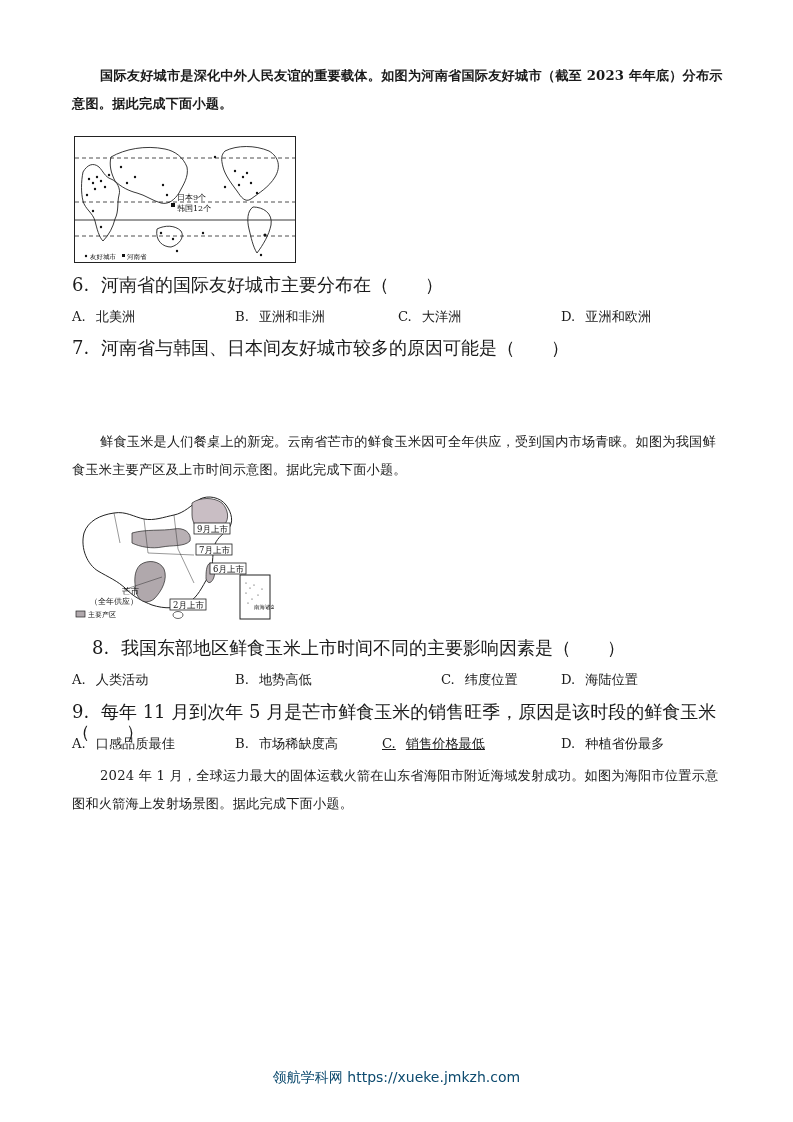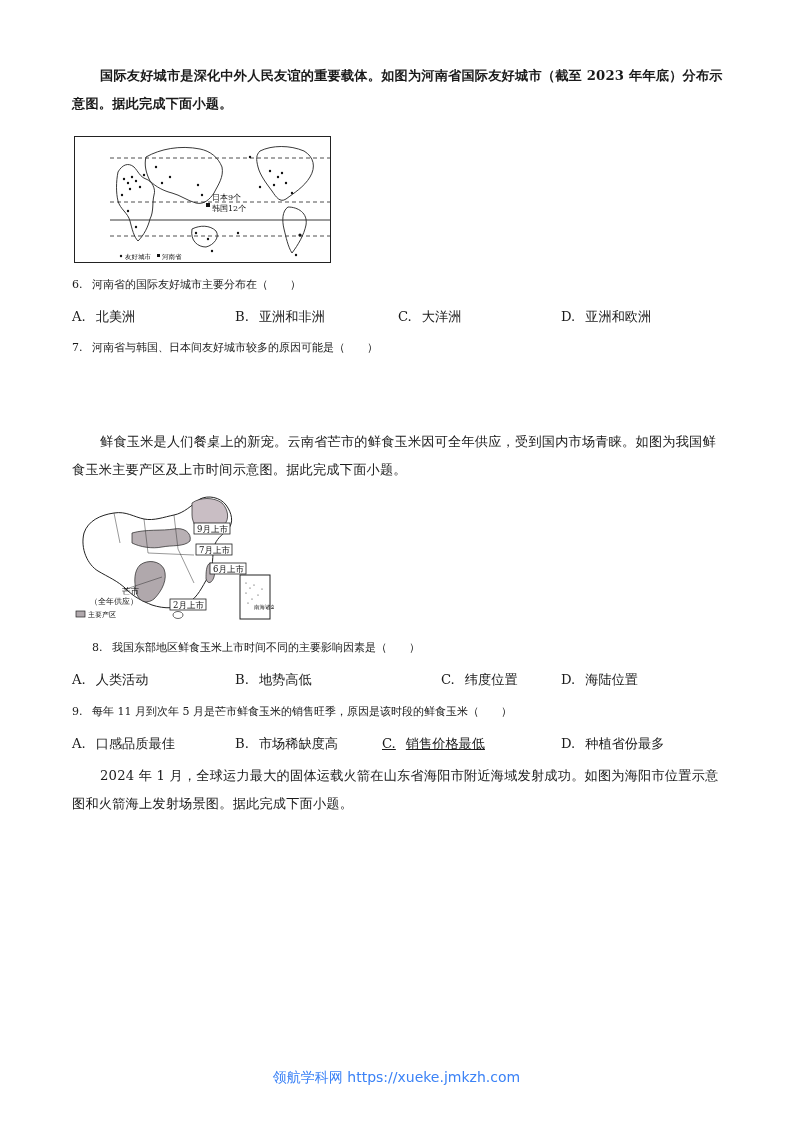--- a/index.html
+++ b/index.html
@@ -9,43 +9,43 @@
     color: #1a1a1a;
   }
   .page { position: absolute; left: 0; top: 0; width: 793px; height: 1122px; }
   .para {
     position: absolute; left: 72px; width: 656px;
     font-size: 13.2px; line-height: 28px; letter-spacing: 0.2px;
     text-indent: 28px; margin: 0;
   }
   .q-stem {
     position: absolute; left: 72px; width: 656px;
-    font-size: 11px; line-height: 20px; margin: 0;
+    font-size: 18px; line-height: 20px; margin: 0;
   }
   .opt-row { position: absolute; left: 72px; width: 656px; height: 20px; font-size: 13.2px; line-height: 20px; }
   .opt { position: absolute; top: 0; white-space: nowrap; }
   .opt .letter { margin-right: 10px; }
   .figure {
     position: absolute; border: 1.5px solid #222; background: #fff; overflow: hidden;
   }
   .footer {
     position: absolute; left: 0; width: 793px; top: 1069px; text-align: center;
     font-family: "DejaVu Sans", "Liberation Sans", sans-serif;
-    font-size: 14px; color: #3b82f6;
+    font-size: 14px; color: #0c4a6e;
   }
   svg text { font-family: "DejaVu Serif", "Liberation Serif", serif; }
 </style>
 </head>
 <body>
 
 <div class="page">
 
   <p class="para" style="top:62px;font-weight:bold;">国际友好城市是深化中外人民友谊的重要载体。如图为河南省国际友好城市（截至 2023 年年底）分布示意图。据此完成下面小题。</p>
 
-  <div class="figure" style="left:74px; top:136px; width:220px; height:125px;padding-left:35px;">
+  <div class="figure" style="left:74px; top:136px; width:220px; height:125px;">
     <svg width="220" height="125" viewBox="0 0 220 125">
 
       <line x1="0" y1="21" x2="220" y2="21" stroke="#222" stroke-width="0.8" stroke-dasharray="4,3"></line>
       <line x1="0" y1="65" x2="220" y2="65" stroke="#222" stroke-width="0.8" stroke-dasharray="4,3"></line>
       <line x1="0" y1="83" x2="220" y2="83" stroke="#222" stroke-width="0.9"></line>
       <line x1="0" y1="99" x2="220" y2="99" stroke="#222" stroke-width="0.8" stroke-dasharray="4,3"></line>
 
       <path d="M8,35 C12,28 18,25 24,30 C28,34 30,40 36,42 C42,44 46,52 44,58 C42,66 44,74 40,82 C38,90 34,98 28,104 C24,100 22,92 20,84 C18,76 10,72 8,64 C6,56 6,45 8,35 Z" fill="none" stroke="#222" stroke-width="0.9"></path>
 
       <path d="M36,20 C50,12 70,8 90,12 C100,14 108,20 112,30 C114,40 108,48 104,56 C100,62 94,68 86,66 C78,64 70,58 62,56 C54,54 46,50 40,44 C36,36 34,28 36,20 Z" fill="none" stroke="#222" stroke-width="0.9"></path>

